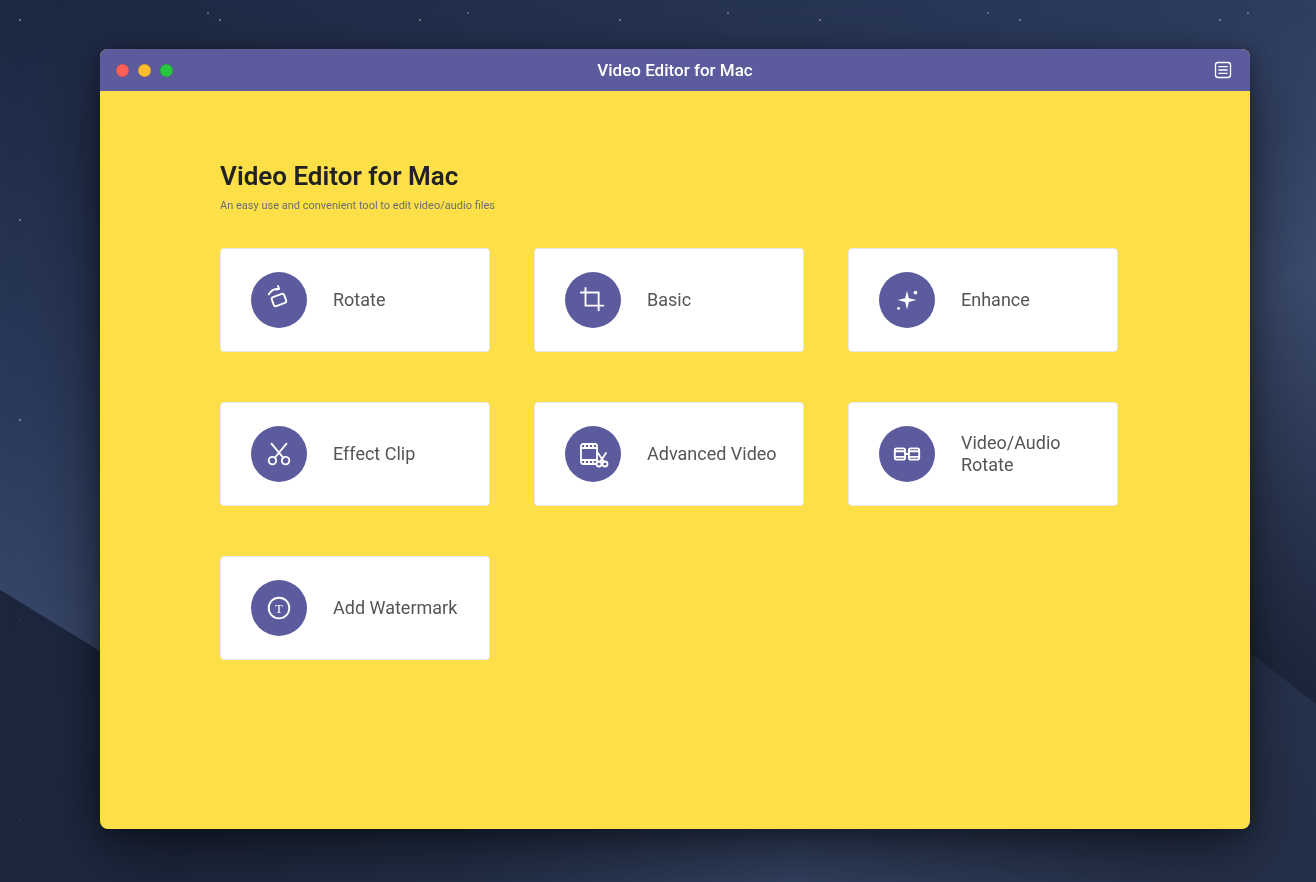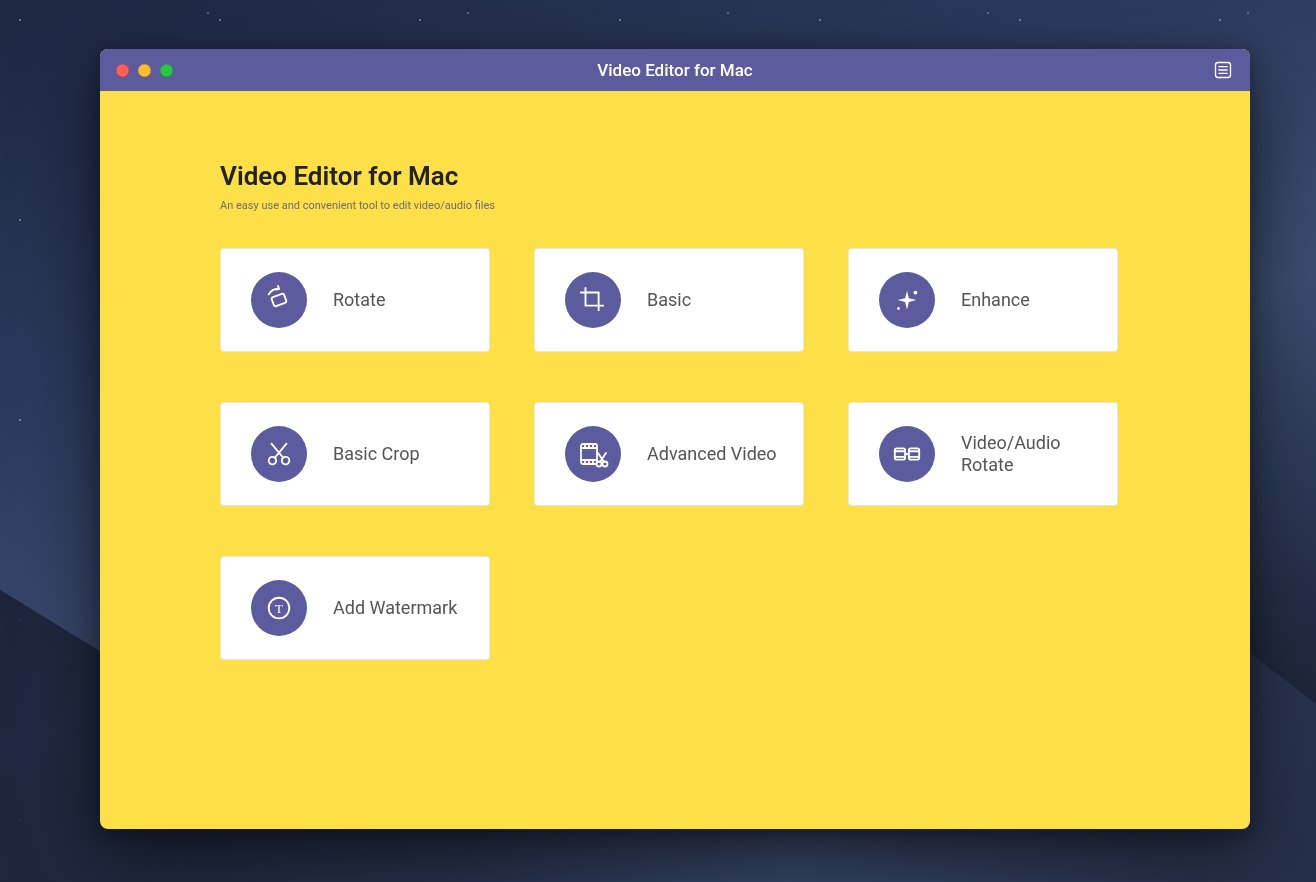--- a/index.html
+++ b/index.html
@@ -193,21 +193,21 @@
 
       <div class="card">
         <div class="icon-circle">
           <svg width="30" height="30" viewBox="0 0 32 32" fill="none" stroke="#fff" stroke-width="2" stroke-linecap="round">
             <circle cx="9" cy="23" r="4"></circle>
             <circle cx="23" cy="23" r="4"></circle>
             <line x1="11.5" y1="20" x2="24" y2="5"></line>
             <line x1="20.5" y1="20" x2="8" y2="5"></line>
           </svg>
         </div>
-        <div class="card-label">Basic Crop</div>
+        <div class="card-label">Effect Clip</div>
       </div>
 
       <div class="card">
         <div class="icon-circle">
           <svg width="32" height="32" viewBox="0 0 32 32" fill="none" stroke="#fff" stroke-width="1.8" stroke-linecap="round">
             <rect x="4" y="6" width="16" height="20" rx="2"></rect>
             <line x1="4" y1="10" x2="20" y2="10"></line>
             <line x1="4" y1="22" x2="20" y2="22"></line>
             <line x1="8" y1="6" x2="8" y2="10"></line>
             <line x1="12" y1="6" x2="12" y2="10"></line>

